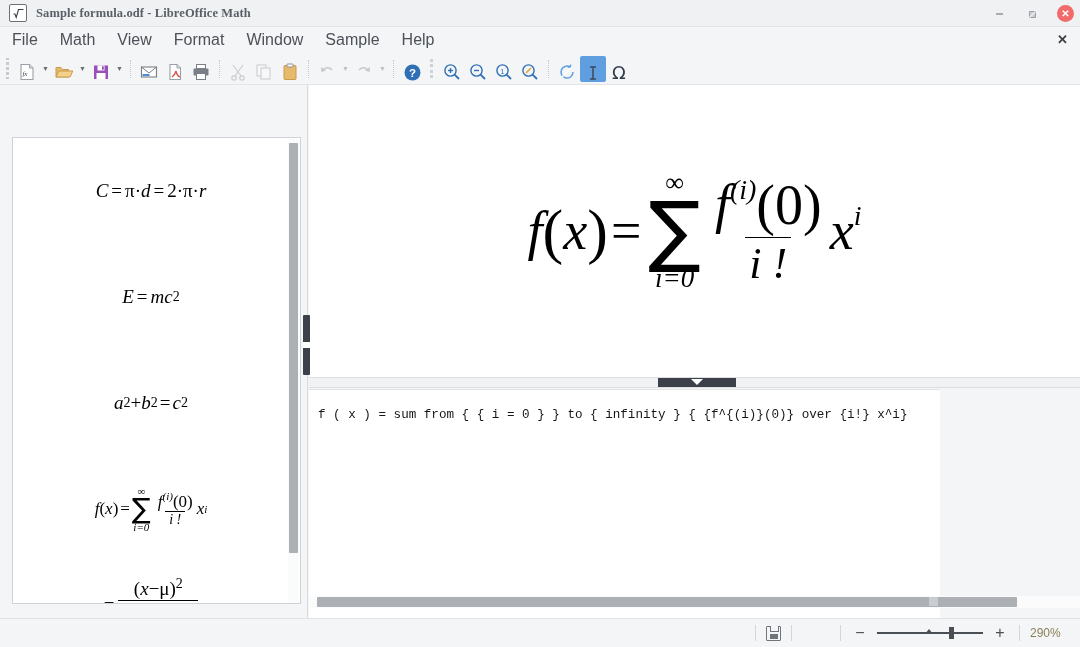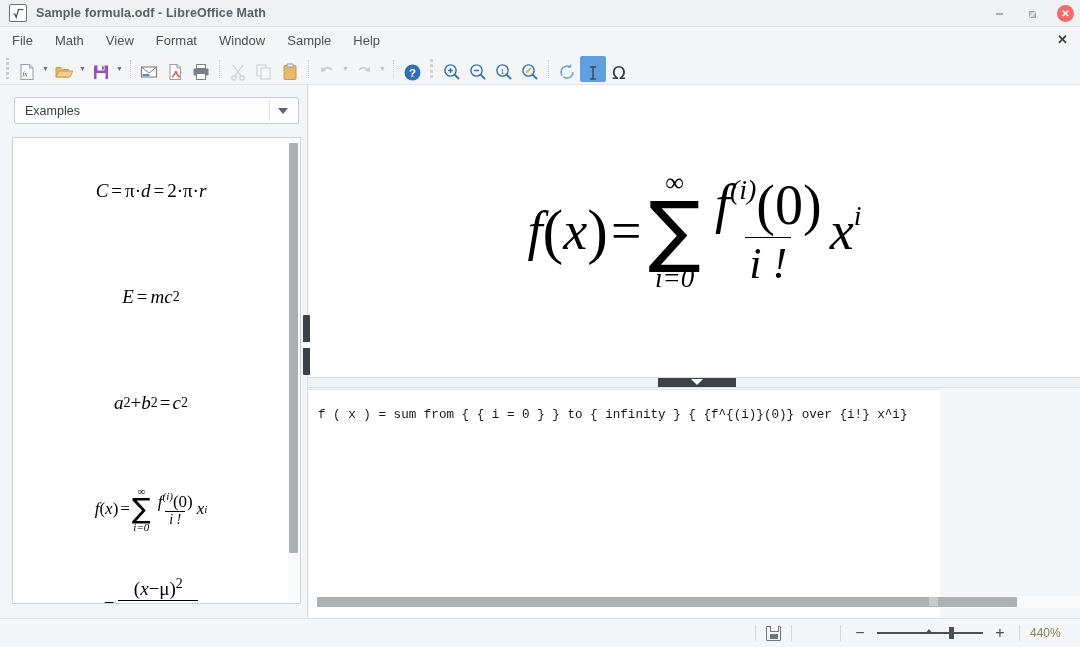--- a/index.html
+++ b/index.html
@@ -23,20 +23,21 @@
     width: 18px; height: 18px; margin-left: 9px; margin-right: 9px;
     border: 1.5px solid #6b6f76; border-radius: 2px;
     background: #fff;
     display: flex; align-items: center; justify-content: center;
     font-size: 9px; color: #3b3f46; font-family: "Liberation Serif", serif;
     font-style: italic;
   }
   .title-text {
     font-size: 12.5px; font-weight: bold; color: #5a6068;
     letter-spacing: 0.1px;
+    font-family: Liberation Serif, serif;
   }
   .win-controls {
     position: absolute; right: 6px; top: 0; height: 27px;
     display: flex; align-items: center; gap: 14px;
   }
   .win-btn {
     width: 20px; height: 20px; display: flex; align-items: center;
     justify-content: center; color: #888d94; font-size: 12px;
   }
   .win-close {
@@ -46,21 +47,21 @@
   }
   .win-restore svg { display:block; }
 
   
   .menubar {
     position: absolute; top: 27px; left: 0; width: 1080px; height: 26px;
     background: #f4f5f6;
     display: flex; align-items: center;
   }
   .menu-item {
-    font-size: 13px; color: #4c5158; padding: 3px 10px; margin-left: 2px;
+    font-size: 16px; color: #4c5158; padding: 3px 10px; margin-left: 2px;
     border-radius: 2px;
     text-align: center;
   }
   .menu-close-doc {
     position: absolute; right: 12px; top: 5px;
     font-size: 13px; color: #3b3f46; font-weight: bold;
     line-height: 16px;
   }
 
   
@@ -464,26 +465,20 @@
     </svg>
   </div>
 
   <div class="tb-btn">
     <span style="font-size:18px;color:#2e3a48;font-family:'DejaVu Sans',sans-serif;line-height:18px;">Ω</span>
   </div>
 </div>
 
 <div class="left-panel">
 
-  <div class="combo">
-    <span class="combo-label">Examples</span>
-    <span class="combo-btn">
-      <span class="combo-arrow"></span>
-    </span>
-  </div>
 
   <div class="examples-box">
     <div class="ex-list">
 
       <div class="ex-item" style="font-size:19px;">
         <span class="mi">C</span>
         <span style="margin:0 3px">=</span>
         <span>π</span>
         <span>·</span>
         <span class="mi">d</span>
@@ -608,15 +603,15 @@
   <div class="zoom-ctrl">
     <span class="zoom-minus">−</span>
     <span class="zoom-slider">
       <span class="zoom-track"></span>
       <span class="zoom-mid"></span>
       <span class="zoom-thumb"></span>
     </span>
     <span class="zoom-plus">+</span>
   </div>
   <div class="sb-sep"></div>
-  <div class="zoom-value">440%</div>
+  <div class="zoom-value">290%</div>
   <div style="width:10px"></div>
 </div>
 
 </body></html>

